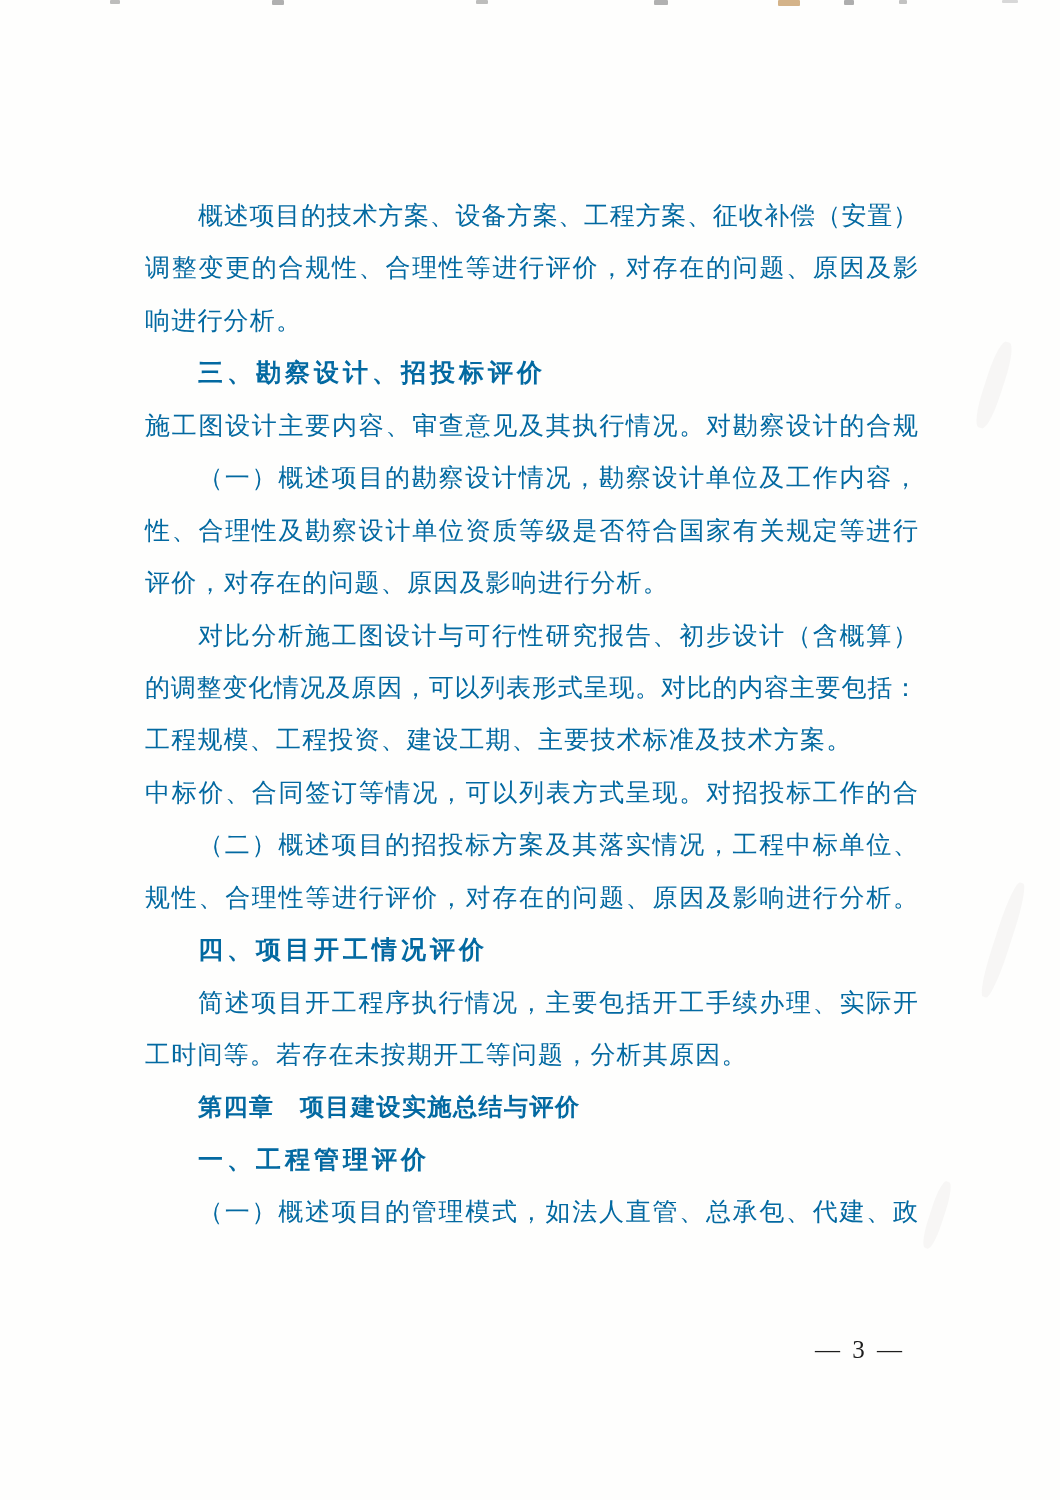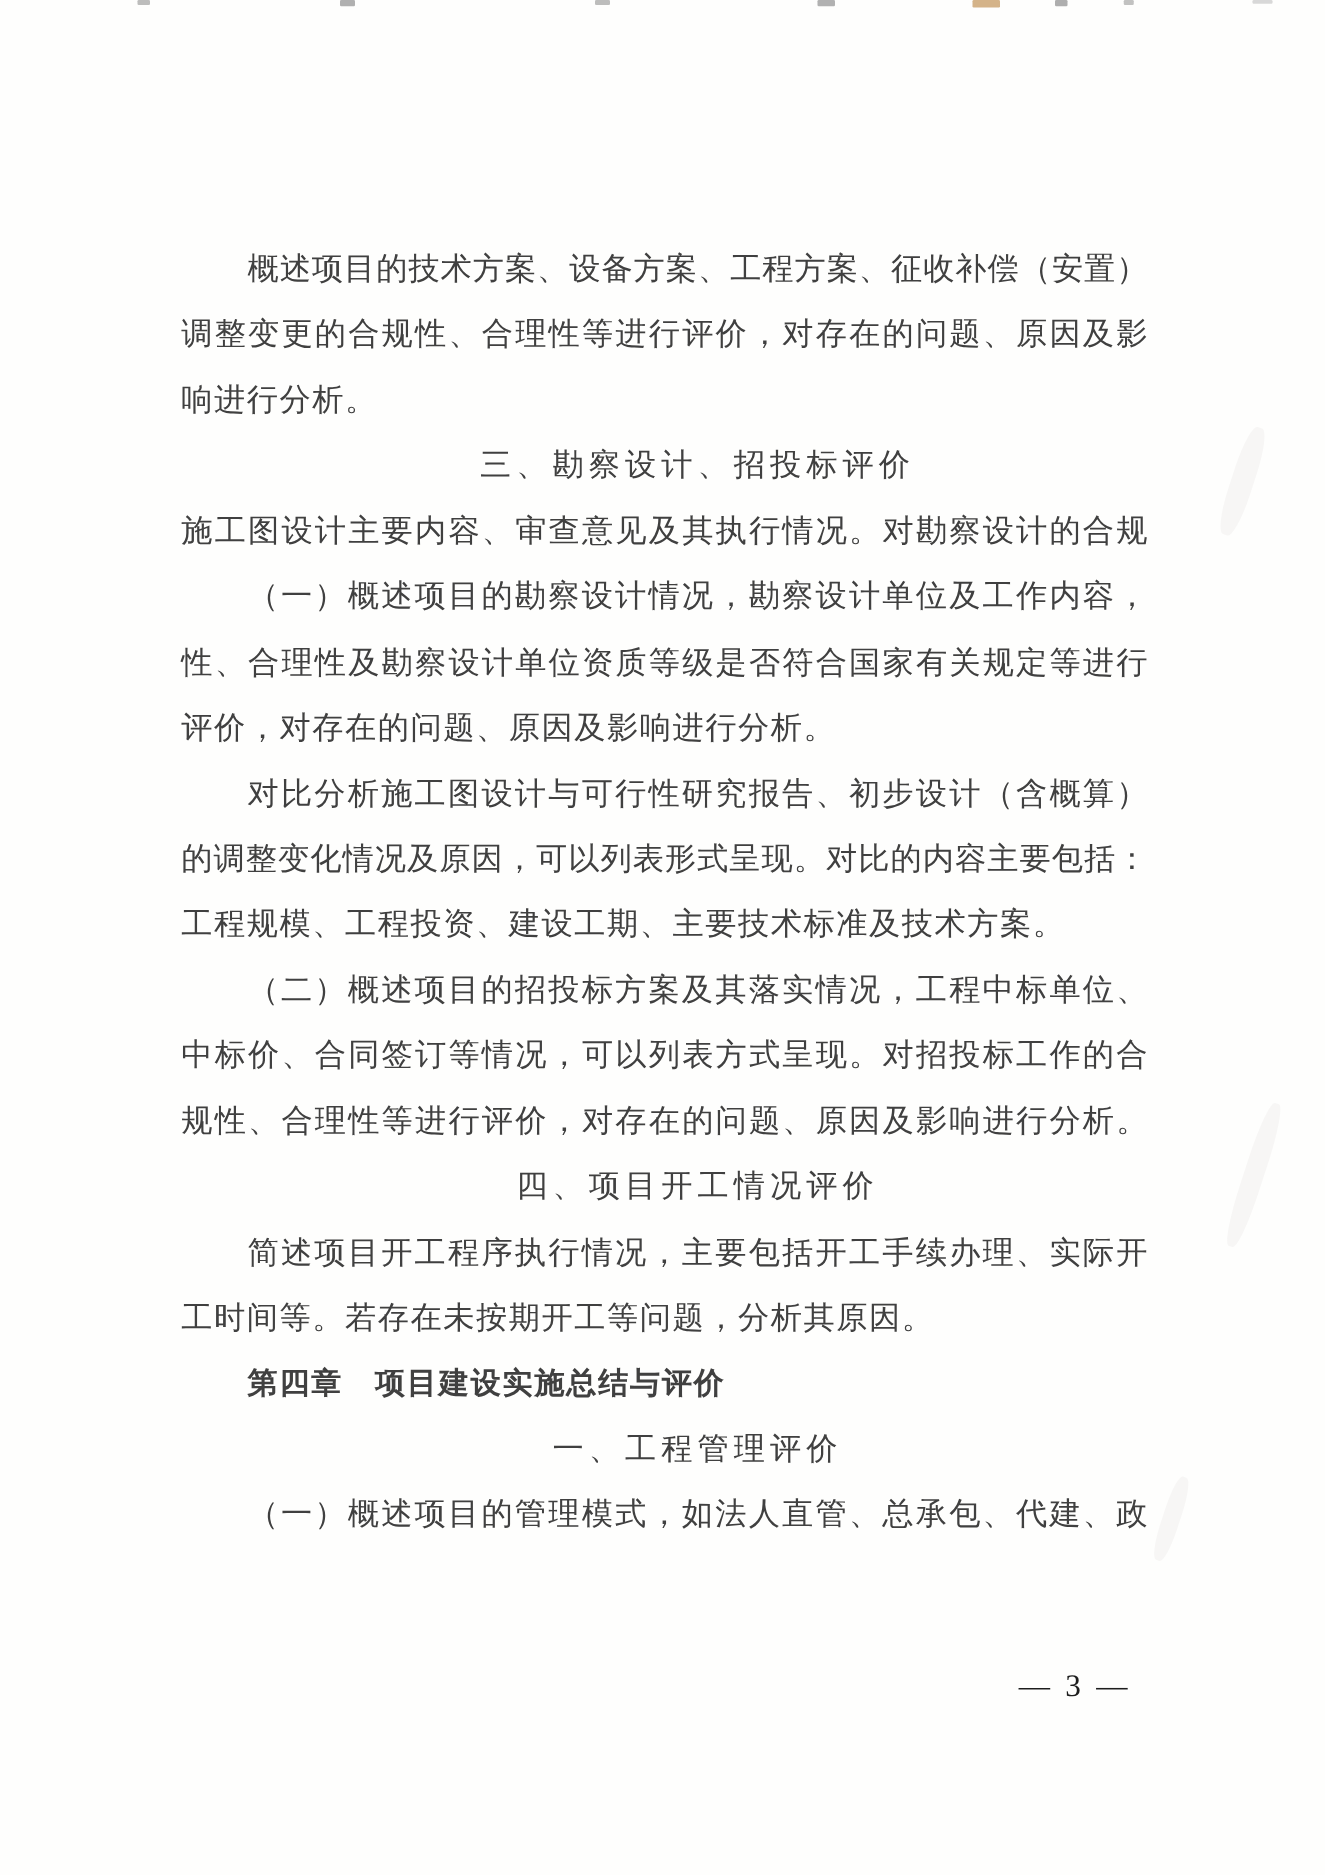--- a/index.html
+++ b/index.html
@@ -31,39 +31,38 @@
   .doc {
     position: absolute;
     left: 145px;
     top: 190px;
     width: 773px;
   }
   .ln {
     height: 52.45px;
     line-height: 52.45px;
     font-size: 25px;
-    color: #404040;
+    color: #0369a1;
     white-space: normal;
     letter-spacing: 1.2px;
   }
   
   .jst {
     letter-spacing: 0;
     text-align: justify;
     text-align-last: justify;
   }
   
   .ind {
     text-indent: 53px;
   }
   
   .hd {
-    font-weight: 400;
+    font-weight: 700;
     letter-spacing: 4px;
-    text-align: center;
   }
   
   .chapter {
     font-family: "Liberation Sans", sans-serif;
     font-weight: 700;
     font-size: 24px;
     letter-spacing: 1.5px;
   }
   .page-number {
     position: absolute;
@@ -96,22 +95,22 @@
   <div class="ln jst">调整变更的合规性、合理性等进行评价，对存在的问题、原因及影</div>
   <div class="ln">响进行分析。</div>
   <div class="ln hd ind">三、勘察设计、招投标评价</div>
   <div class="ln jst">施工图设计主要内容、审查意见及其执行情况。对勘察设计的合规</div>
   <div class="ln jst ind">（一）概述项目的勘察设计情况，勘察设计单位及工作内容，</div>
   <div class="ln jst">性、合理性及勘察设计单位资质等级是否符合国家有关规定等进行</div>
   <div class="ln">评价，对存在的问题、原因及影响进行分析。</div>
   <div class="ln jst ind">对比分析施工图设计与可行性研究报告、初步设计（含概算）</div>
   <div class="ln jst">的调整变化情况及原因，可以列表形式呈现。对比的内容主要包括：</div>
   <div class="ln">工程规模、工程投资、建设工期、主要技术标准及技术方案。</div>
+  <div class="ln jst">中标价、合同签订等情况，可以列表方式呈现。对招投标工作的合</div>
   <div class="ln jst ind">（二）概述项目的招投标方案及其落实情况，工程中标单位、</div>
-  <div class="ln jst">中标价、合同签订等情况，可以列表方式呈现。对招投标工作的合</div>
   <div class="ln jst">规性、合理性等进行评价，对存在的问题、原因及影响进行分析。</div>
   <div class="ln hd ind">四、项目开工情况评价</div>
   <div class="ln jst ind">简述项目开工程序执行情况，主要包括开工手续办理、实际开</div>
   <div class="ln">工时间等。若存在未按期开工等问题，分析其原因。</div>
   <div class="ln chapter ind">第四章　项目建设实施总结与评价</div>
   <div class="ln hd ind">一、工程管理评价</div>
   <div class="ln jst ind">（一）概述项目的管理模式，如法人直管、总承包、代建、政</div>
 </main>
 
 <div class="page-number">— 3 —</div>

